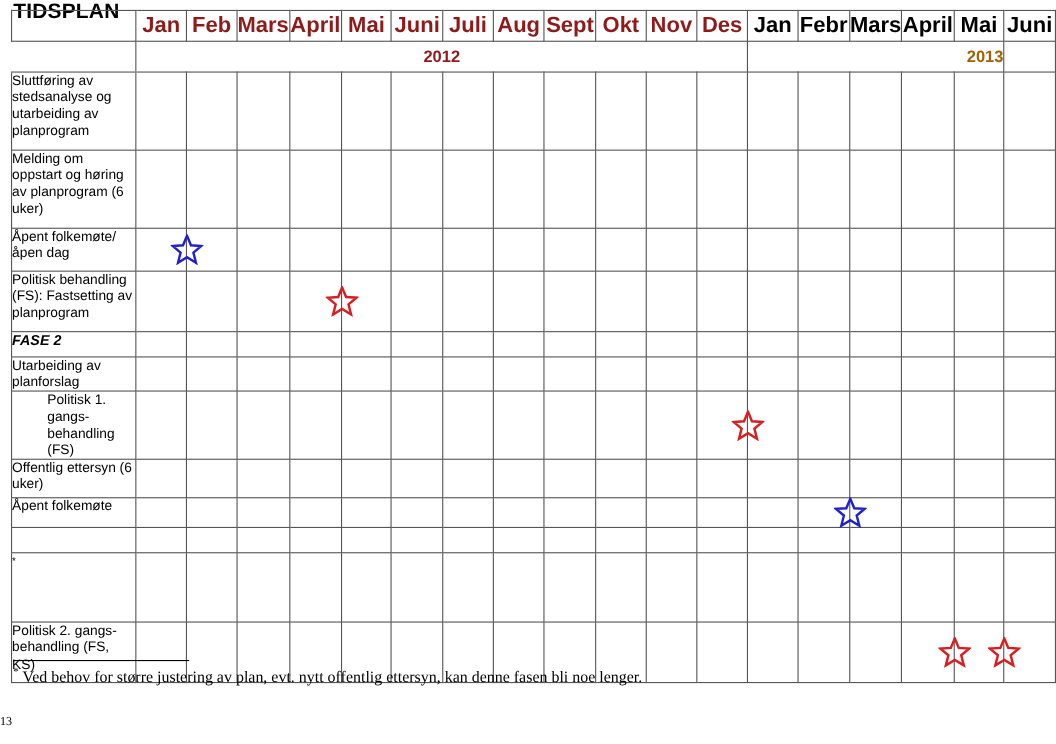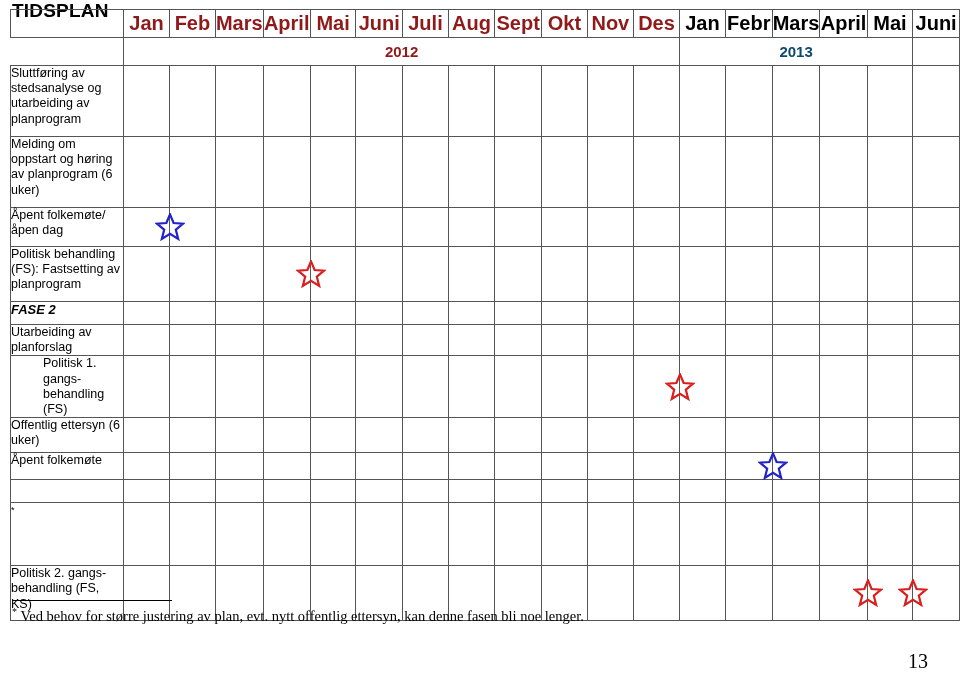--- a/index.html
+++ b/index.html
@@ -47,21 +47,21 @@
   .mhead.y2012{color:#8f1a1a;}
   .mhead.y2013{color:#000000;}
   .corner{border-left:none;border-top:none;}
 
   
   .yearrow td{height:27px;vertical-align:middle;}
   .yearcell{
     text-align:center;font-size:15px;font-weight:bold;line-height:27px;
   }
   .yearcell.y2012{color:#8f1a1a;}
-  .yearcell.y2013{color:#0c4a6e;}
+  .yearcell.y2013{color:#a16207;text-align:right;}
   .nb-lr{border-left:none !important;border-right:none !important;}
 
   
   .tasklabel{
     font-size:12.5px;
     line-height:15.2px;
     color:#000;
     padding:1px 2px 1px 4px;
     vertical-align:top;
     white-space:pre-line;
@@ -97,23 +97,23 @@
     position:absolute;left:12px;top:606px;
     font-family:"Liberation Serif", serif;
     font-size:14.5px;color:#000;
     white-space:nowrap;
   }
   .footnote .fnmark{
     font-size:10px;vertical-align:super;
   }
   .pagenum{
     position:absolute;left:0;top:650px;width:928px;
-    text-align:right;
+    text-align:left;
     font-family:"Liberation Serif", serif;
-    font-size:20px;color:#000;
+    font-size:11px;color:#000;
   }
   .sup-star{font-size:9px;vertical-align:super;}
 </style>
 </head>
 <body>
 
 <div class="page">
 
   <div class="title">TIDSPLAN</div>
 

